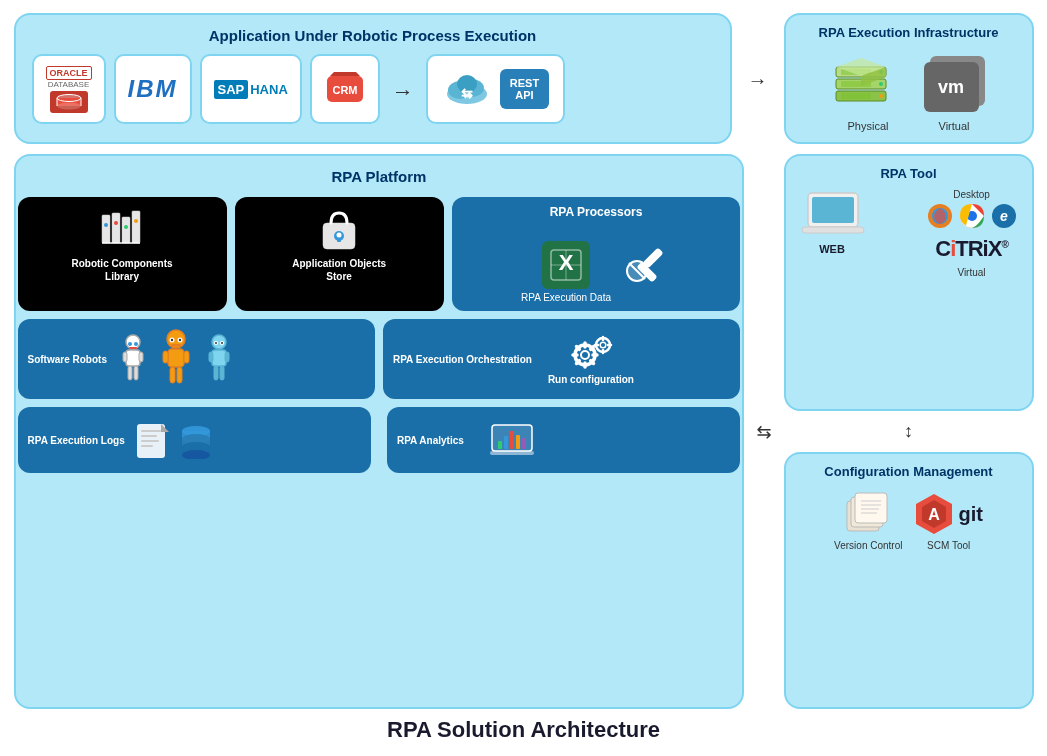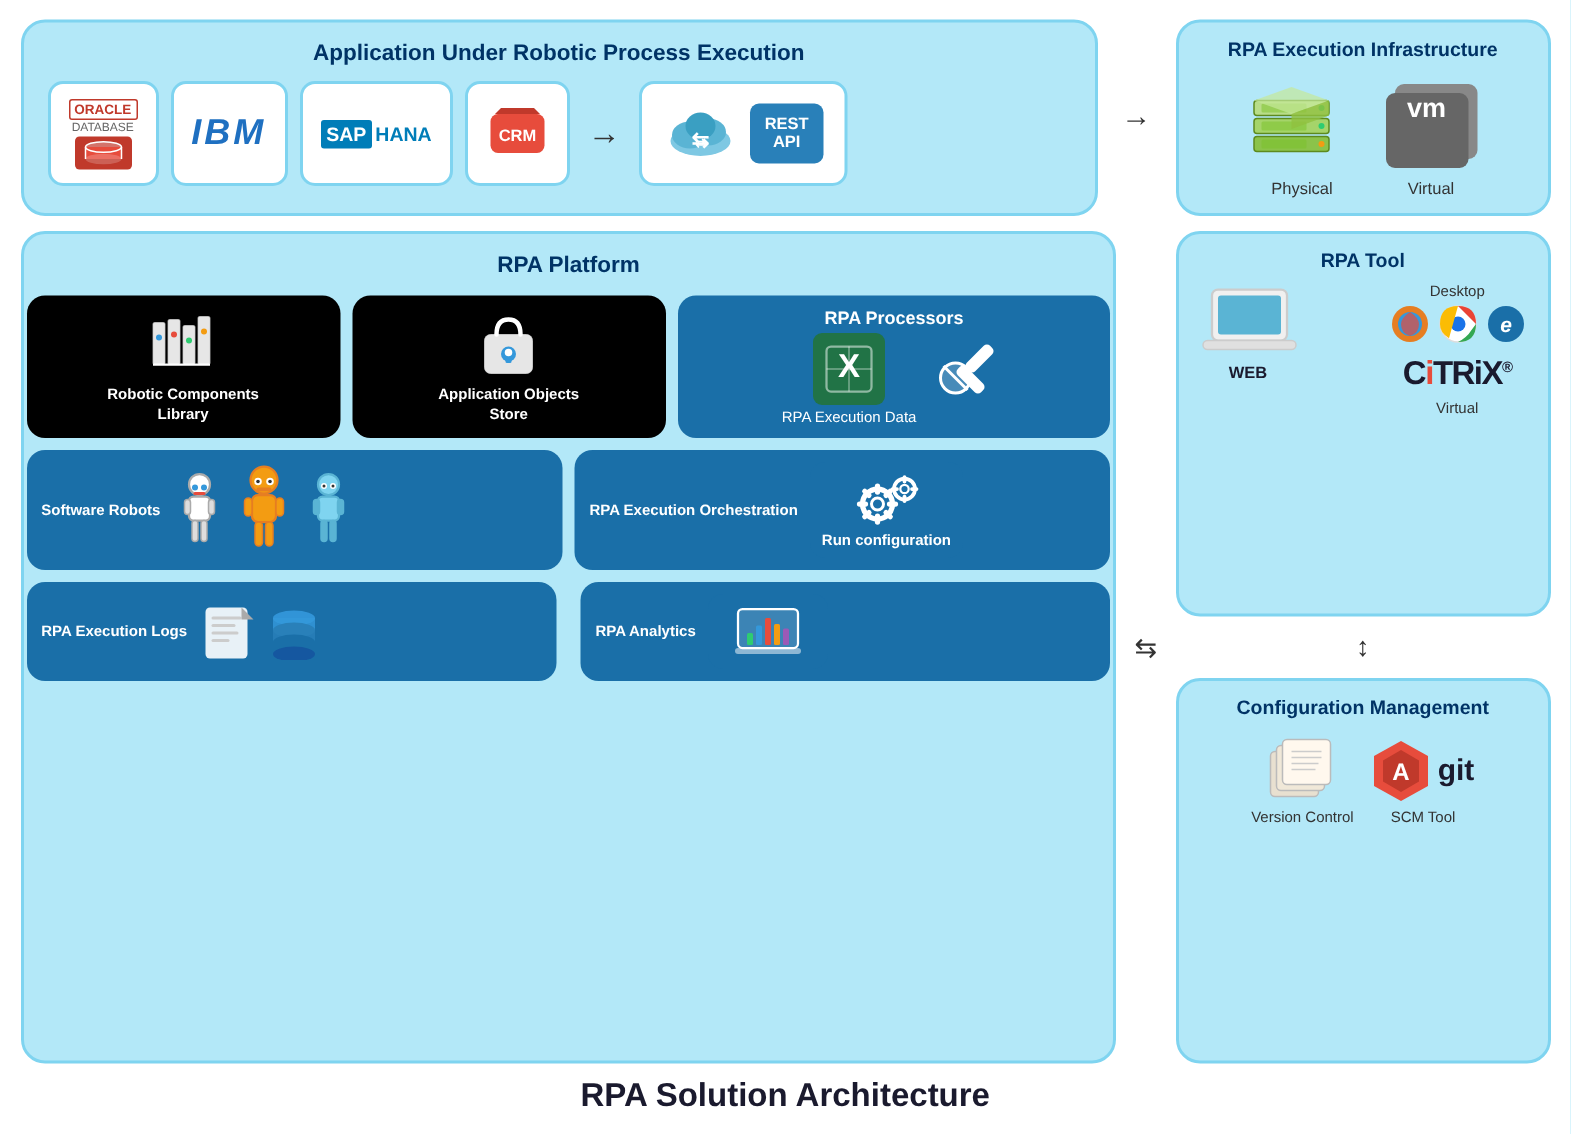--- a/index.html
+++ b/index.html
@@ -158,21 +158,21 @@
       margin-bottom: 4px;
     }
 
     
     .rpa-processors-box {
       background: #1a6fa8;
       border-radius: 12px;
       padding: 8px 12px;
       display: flex;
       flex-direction: column;
-      gap: 1px;
+      gap: 20px;
       justify-content: center;
     }
     .rpa-processors-title {
       color: #fff;
       font-size: 12px;
       text-align: center;
       font-weight: bold;
       margin-bottom: 2px;
     }
     .processors-icons-row {
@@ -420,21 +420,21 @@
 
             <polygon points="5,11 30,2 55,11 30,20" fill="#c5e89a" opacity="0.7"></polygon>
             <polygon points="55,11 55,21 30,30 30,20" fill="#90c040" opacity="0.8"></polygon>
           </svg>
           <div class="infra-label">Physical</div>
         </div>
 
         <div class="infra-item">
           <div style="position:relative;width:65px;height:60px;">
             <div style="position:absolute;top:0;left:8px;width:55px;height:50px;background:#888;border-radius:6px;z-index:1;"></div>
-            <div style="position:absolute;top:6px;left:2px;width:55px;height:50px;background:#666;border-radius:6px;z-index:2;display:flex;justify-content:center;">
+            <div style="position:absolute;top:6px;left:2px;width:55px;height:50px;background:#666;border-radius:6px;z-index:2;display:flex;align-items:center;justify-content:center;">
               <span style="color:#fff;font-weight:900;font-size:18px;">vm</span>
             </div>
           </div>
           <div class="infra-label">Virtual</div>
         </div>
       </div>
     </div>
   </div>
 
   <div class="bottom-row">

